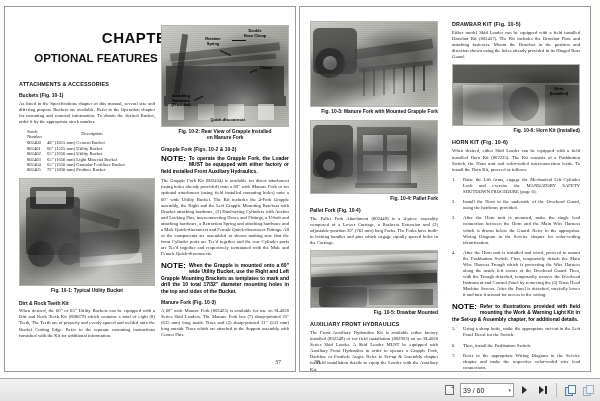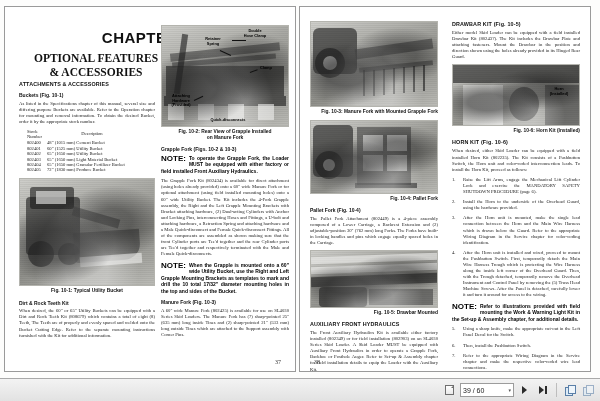--- a/index.html
+++ b/index.html
@@ -40,21 +40,21 @@
   
   .chap-title {
     font-family: "Liberation Sans", sans-serif;
     font-weight: bold;
     font-size: 15px;
     letter-spacing: .5px;
     text-align: center;
     color: #111;
   }
   .sub-title {
-    font-family: Liberation Serif, serif;
+    font-family: Liberation Sans, sans-serif;
     font-weight: bold;
     font-size: 11.5px;
     line-height: 14px;
     text-align: center;
     color: #111;
   }
   .h-sec {
     font-family: "Liberation Sans", sans-serif;
     font-weight: bold;
     font-size: 5.4px;
@@ -243,21 +243,20 @@
 <div id="viewer">
 
   <div class="scan">
     <div class="spread">
 
       <div class="page page-left">
 
         <div class="chap-title" style="position:absolute;left:0;top:22px;width:292px;">CHAPTER 10</div>
         <div class="sub-title" style="position:absolute;left:6px;top:44px;width:170px;">
           <div>OPTIONAL FEATURES</div>
-          <div>&amp; ACCESSORIES</div>
         </div>
 
         <div class="col" style="left:14px; top:74px; width:136px;">
           <div class="h-sec">ATTACHMENTS &amp; ACCESSORIES</div>
           <div class="h-sub" style="margin-top:5px;">Buckets (Fig. 10-1)</div>
           <p class="body-txt">As listed in the Specifications chapter of this manual, several size and differing purpose Buckets are available. Refer to the Operation chapter for mounting and removal information. To obtain the desired Bucket, order it by the appropriate stock number.</p>
 
           <table class="stock">
             <thead>
               <tr>

